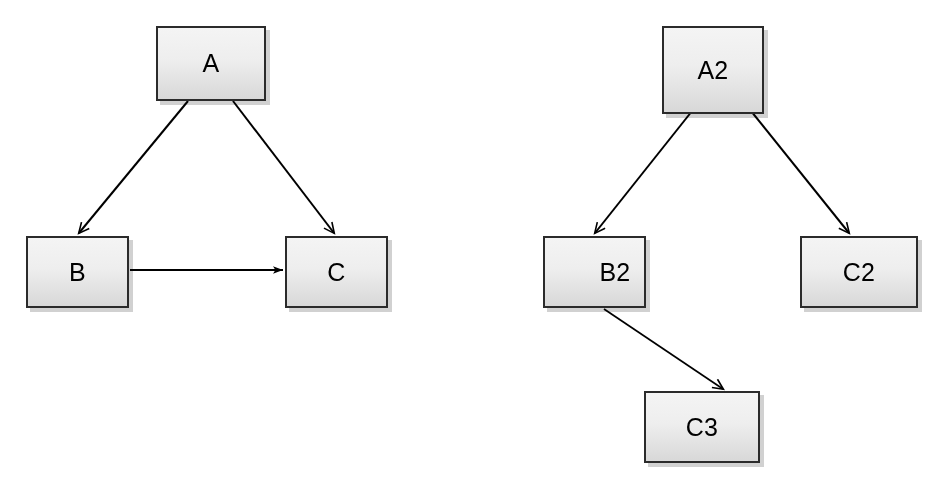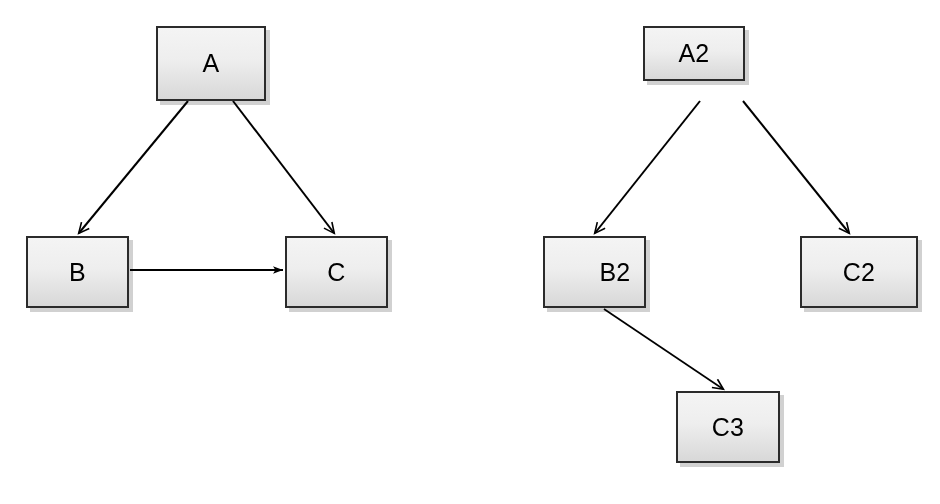--- a/index.html
+++ b/index.html
@@ -81,29 +81,29 @@
   </div>
 
   <div class="node" style="left:26px; top:236px; width:103px; height:72px;">
     <span class="node-label">B</span>
   </div>
 
   <div class="node" style="left:285px; top:236px; width:103px; height:72px;">
     <span class="node-label">C</span>
   </div>
 
-  <div class="node" style="left:643px; top:26px; width:102px; height:55px;">
+  <div class="node" style="left:662px; top:26px; width:102px; height:88px;">
     <span class="node-label">A2</span>
   </div>
 
   <div class="node" style="left:543px; top:236px; width:103px; height:72px;padding-left:41px;">
     <span class="node-label">B2</span>
   </div>
 
   <div class="node" style="left:800px; top:236px; width:118px; height:72px;">
     <span class="node-label">C2</span>
   </div>
 
-  <div class="node" style="left:676px; top:391px; width:104px; height:72px;">
+  <div class="node" style="left:644px; top:391px; width:116px; height:72px;">
     <span class="node-label">C3</span>
   </div>
 
 </div>
 
 </body></html>

